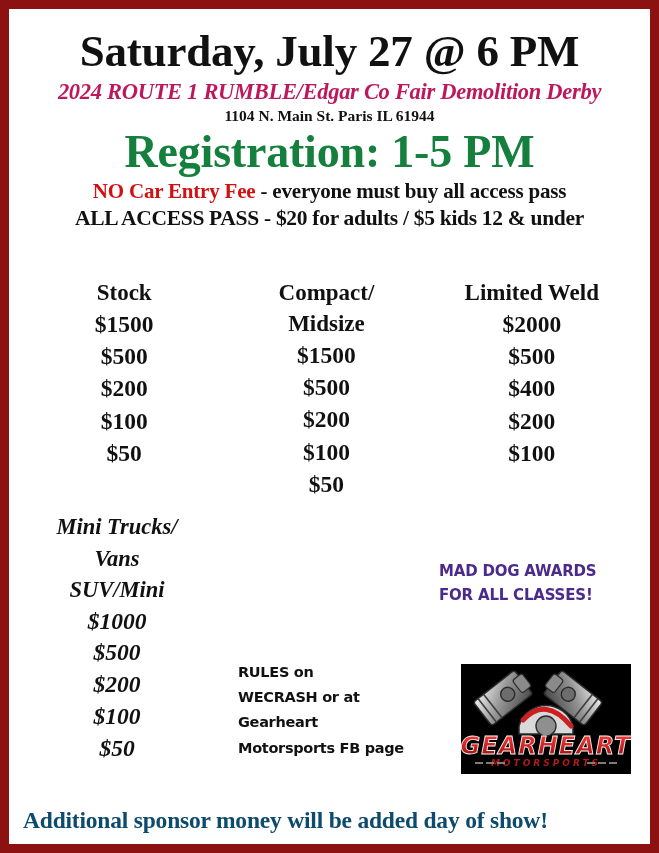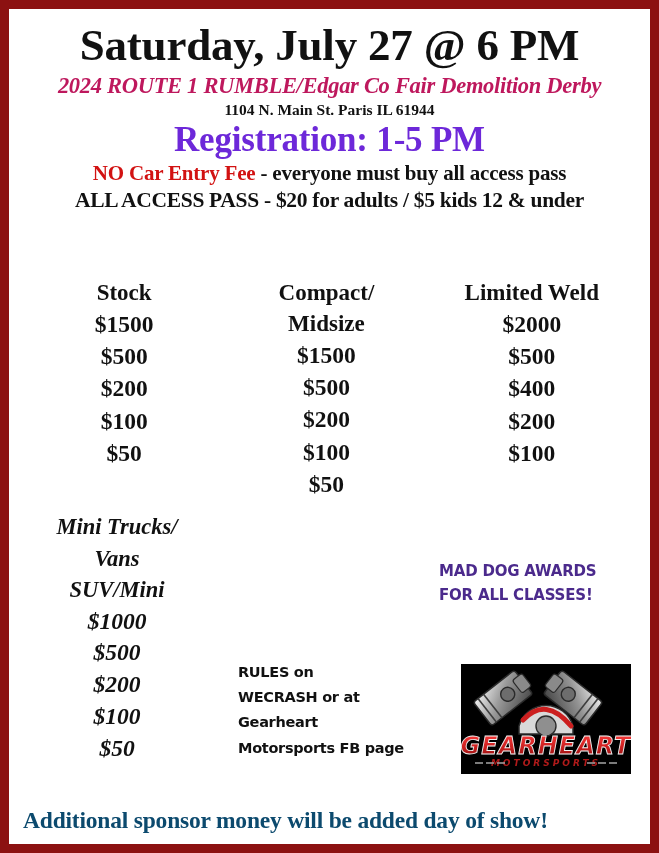--- a/index.html
+++ b/index.html
@@ -22,21 +22,21 @@
     box-sizing: border-box;
     background: #ffffff;
     border: 9px solid #8c1111;
     padding: 0;
   }
   #flyer-inner {
     position: relative;
     width: 100%;
     height: 100%;
     box-sizing: border-box;
-    padding: 6px 14px 0 14px;
+    padding: 12px 14px 0 14px;
     border-radius: 17px;
   }
 
   
   .hdr-date {
     text-align: center;
     font-family: "Liberation Serif", "DejaVu Serif", serif;
     font-weight: bold;
     font-size: 45px;
     line-height: 1.02;
@@ -58,23 +58,23 @@
     text-align: center;
     font-weight: bold;
     font-size: 15.5px;
     line-height: 1.2;
     color: #111111;
     margin-top: 2px;
   }
   .hdr-reg {
     text-align: center;
     font-weight: bold;
-    font-size: 35px;
+    font-size: 46px;
     line-height: 1.05;
-    color: #6d28d9;
+    color: #15803d;
     margin-top: 3px;
     letter-spacing: -0.2px;
   }
   .hdr-fee {
     text-align: center;
     font-weight: bold;
     font-size: 21px;
     line-height: 1.2;
     color: #111111;
     margin-top: 2px;
@@ -93,21 +93,21 @@
     letter-spacing: -0.3px;
   }
 
   
   .prize-row-top {
     position: absolute;
     left: 14px;
     right: 14px;
     top: 268px;
     display: flex;
-    justify-content: space-between;
+    justify-content: flex-end;
   }
   .prize-col {
     text-align: center;
     width: 33.33%;
   }
   .prize-col.col-stock    { width: 33%; }
   .prize-col.col-compact  { width: 33%; }
   .prize-col.col-limited  { width: 34%; }
 
   .prize-head {

